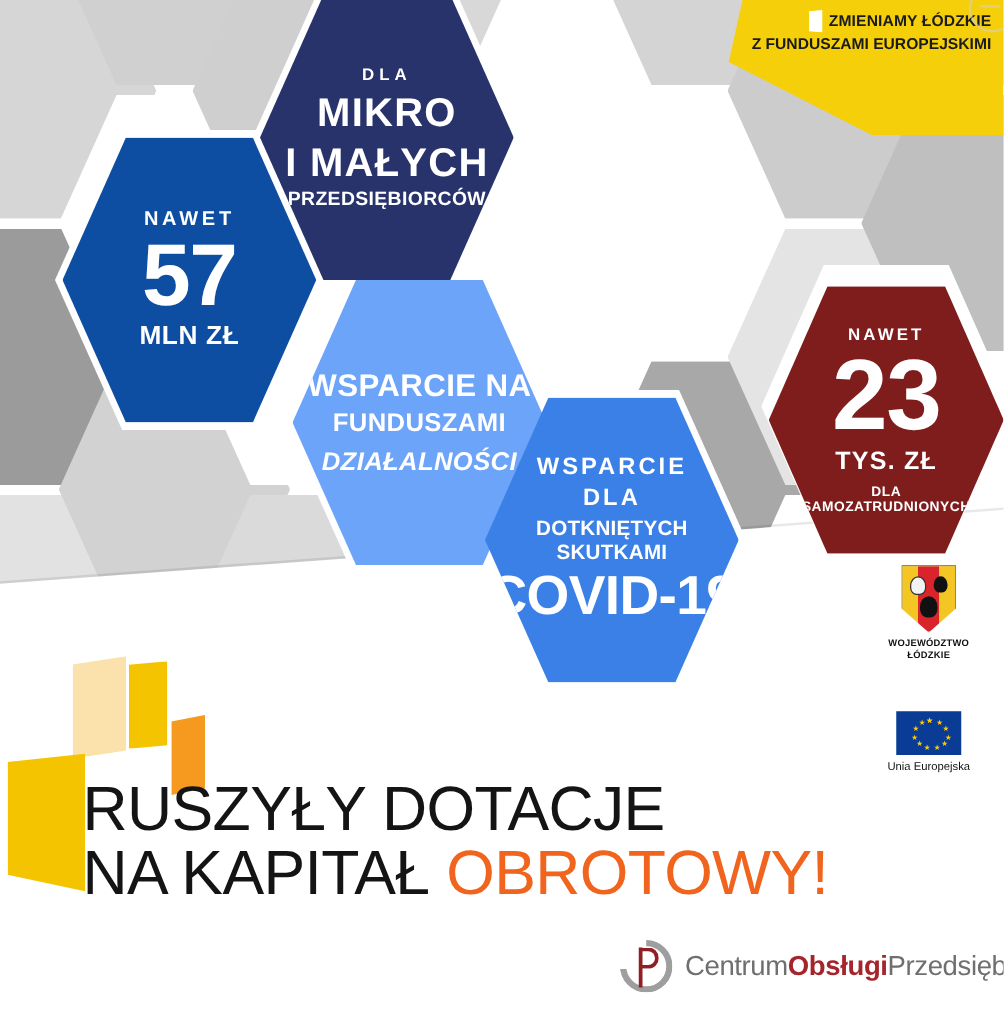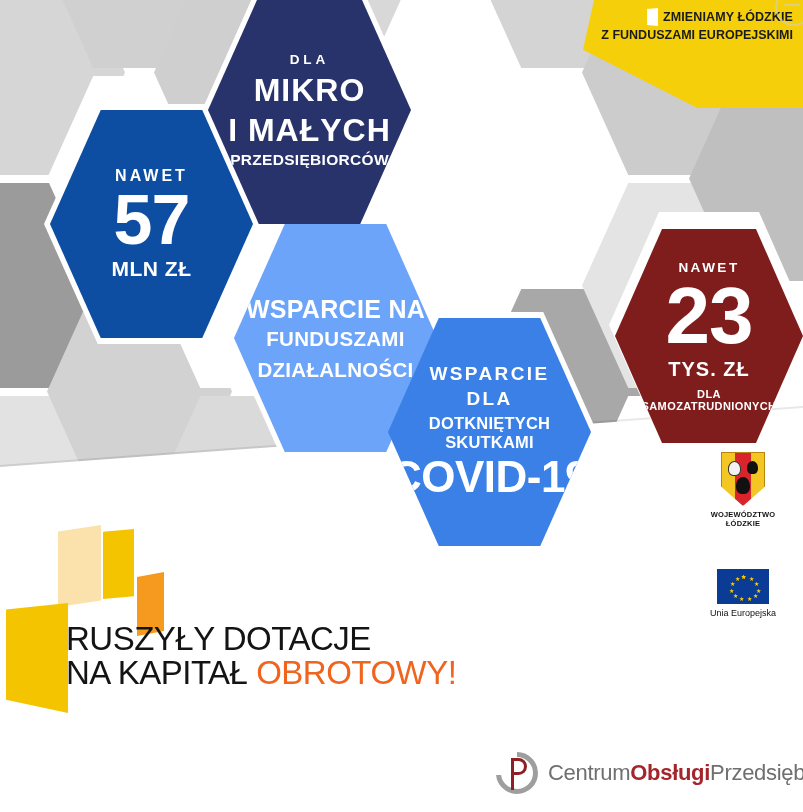--- a/index.html
+++ b/index.html
@@ -50,21 +50,21 @@
   .q1{left:6px;top:603px;width:62px;height:110px;background:#f5c400;
       clip-path:polygon(0% 6%,100% 0%,100% 100%,0% 88%);}
   .q2{left:58px;top:525px;width:43px;height:82px;background:#fbe2ac;
       clip-path:polygon(0% 8%,100% 0%,100% 92%,0% 100%);}
   .q3{left:103px;top:529px;width:31px;height:70px;background:#f5c400;
       clip-path:polygon(0% 4%,100% 0%,100% 96%,0% 100%);}
   .q4{left:137px;top:572px;width:27px;height:64px;background:#f59a1e;
       clip-path:polygon(0% 8%,100% 0%,100% 92%,0% 100%);}
 
   
-  .headline{position:absolute;left:66px;top:622px;z-index:14;font-size:33px;font-weight:normal;
+  .headline{position:absolute;left:66px;top:622px;z-index:14;font-size:50px;font-weight:normal;
             color:#141414;letter-spacing:-.5px;line-height:1.02;white-space:nowrap;
             font-family:"Liberation Sans",sans-serif;}
   .headline .l2{display:block;}
   .accent{color:#f0641e;}
 
   
   .logo-col{position:absolute;left:697px;top:452px;width:92px;z-index:14;text-align:center;}
   .crest{width:44px;height:54px;margin:0 auto;position:relative;
          background:linear-gradient(90deg,#f3c623 0 30%,#d9242b 30% 70%,#f3c623 70% 100%);
          clip-path:polygon(0% 0%,100% 0%,100% 64%,50% 100%,0% 64%);border:1px solid #b8860b;box-sizing:border-box;}
@@ -152,21 +152,21 @@
   <div class="chex" style="left:208px;top:-4px;width:203px;height:228px;background:#28336b;">
     <div class="t-xsm" style="letter-spacing:4px;margin-bottom:6px;">DLA</div>
     <div style="font-size:32px;font-weight:bold;letter-spacing:1px;margin-bottom:4px;">MIKRO</div>
     <div style="font-size:32px;font-weight:bold;letter-spacing:1px;">I MAŁYCH</div>
     <div style="font-size:15.5px;font-weight:bold;letter-spacing:.3px;margin-top:2px;">PRZEDSIĘBIORCÓW</div>
   </div>
 
   <div class="chex" style="left:234px;top:224px;width:203px;height:228px;background:#6ba4f8;">
     <div style="font-size:25px;font-weight:bold;letter-spacing:.3px;">WSPARCIE NA</div>
     <div style="font-size:20.5px;font-weight:bold;letter-spacing:.3px;margin-top:5px;">FUNDUSZAMI</div>
-    <div style="font-size:20.5px;font-weight:bold;letter-spacing:.3px;margin-top:8px;">DZIAŁALNOŚCI</div>
+    <div style="font-size:20.5px;font-weight:bold;letter-spacing:.3px;margin-top:8px;font-style:italic;">DZIAŁALNOŚCI</div>
   </div>
 
   <div class="chex" style="left:388px;top:318px;width:203px;height:228px;background:#3a80e6;">
     <div style="font-size:19px;font-weight:bold;letter-spacing:2.4px;">WSPARCIE</div>
     <div style="font-size:19px;font-weight:bold;letter-spacing:2.4px;margin-top:4px;">DLA</div>
     <div style="font-size:16.5px;font-weight:bold;letter-spacing:.2px;margin-top:5px;">DOTKNIĘTYCH SKUTKAMI</div>
     <div style="font-size:44px;font-weight:bold;letter-spacing:-.5px;margin-top:1px;">COVID-19</div>
   </div>
 
   <div class="chex" style="left:615px;top:229px;width:188px;height:214px;background:#7f1d1d;">

